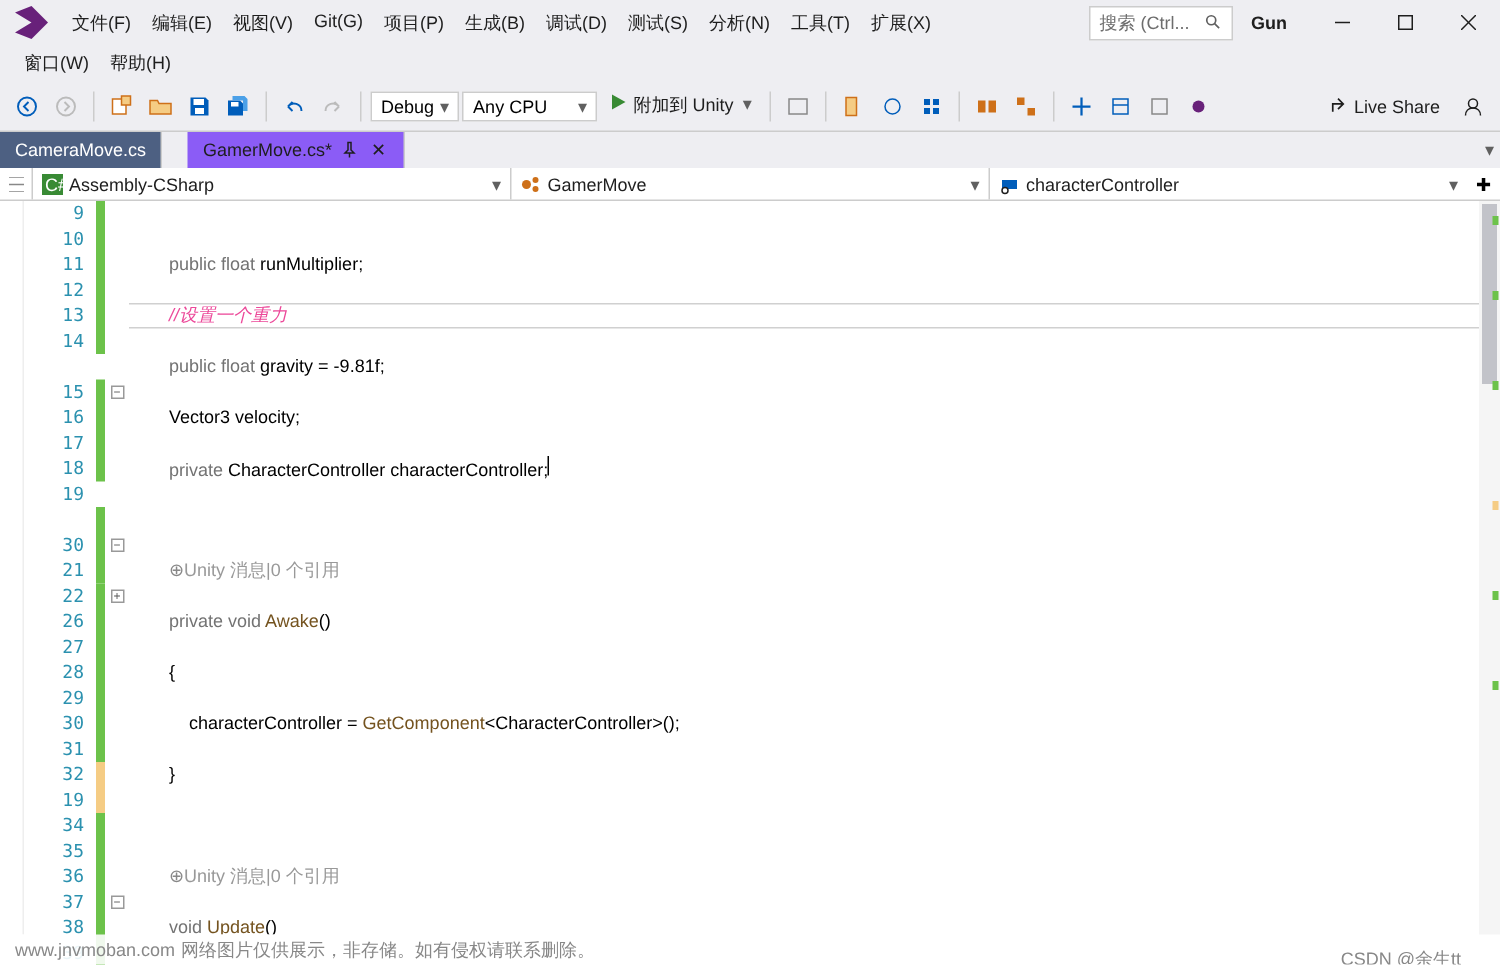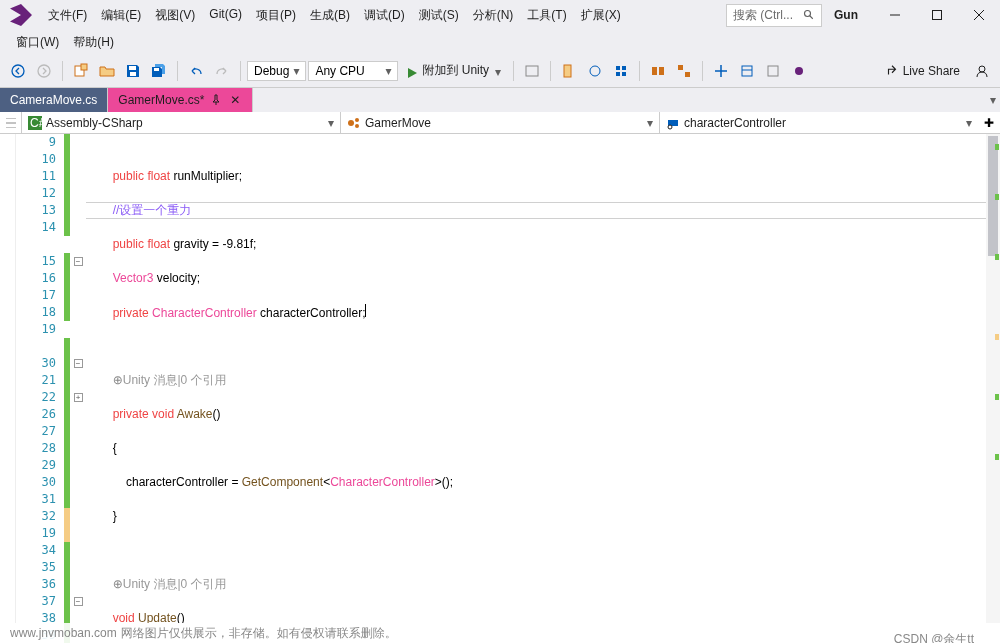--- a/index.html
+++ b/index.html
@@ -12,27 +12,27 @@
 .solution-name { padding: 4px 8px; font-weight: bold; color: #1e1e1e; }
 .win-controls { display: flex; gap: 8px; margin-left: 8px; }
 .win-btn { width: 34px; height: 24px; display: flex; align-items: center; justify-content: center; color: #1e1e1e; }
 .menubar2 { height: 24px; background: #eeeef2; display: flex; align-items: center; padding: 0 10px; gap: 2px; }
 .toolbar { height: 34px; background: #eeeef2; border-bottom: 1px solid #ccc; display: flex; align-items: center; padding: 0 6px; gap: 2px; }
 .tb-btn { width: 24px; height: 24px; display: flex; align-items: center; justify-content: center; color: #414141; border-radius: 2px; }
 .tb-btn svg { width: 16px; height: 16px; }
 .tb-sep { width: 1px; height: 20px; background: #ccc; margin: 0 4px; }
 .tb-dropdown { background: #fff; border: 1px solid #ccc; padding: 2px 6px; display: flex; align-items: center; gap: 4px; min-width: 50px; }
 .tb-dropdown.configs { min-width: 90px; }
-.play-btn { display: flex; align-items: flex-end; gap: 4px; padding: 2px 6px; color: #1e1e1e; }
+.play-btn { display: flex; align-items: flex-start; gap: 4px; padding: 2px 6px; color: #1e1e1e; }
 .play-btn svg { width: 12px; height: 12px; fill: #388a34; }
 .liveshare { margin-left: auto; display: flex; align-items: center; gap: 4px; padding: 2px 8px; color: #1e1e1e; }
 .tabs { height: 24px; background: #eeeef2; display: flex; align-items: stretch; }
 .tab { padding: 3px 10px; display: flex; align-items: center; gap: 6px; color: #1e1e1e; border-right: 1px solid #ccc; }
 .tab.inactive { background: #4d6082; color: #fff; }
-.tab.active { background: #ec4899; color: #1e1e1e; }
+.tab.active { background: #8b5cf6; color: #1e1e1e; margin-left: 17px; }
 .tab-close { width: 14px; height: 14px; display: flex; align-items: center; justify-content: center; }
 .pin { width: 12px; height: 12px; }
 .tab-extras { margin-left: auto; display: flex; align-items: center; gap: 4px; padding-right: 4px; }
 .navbar { height: 22px; background: #fff; border-bottom: 1px solid #ccc; display: flex; }
 .nav-left { width: 22px; border-right: 1px solid #ccc; display: flex; align-items: center; justify-content: center; }
 .nav-dd { flex: 1; border-right: 1px solid #ccc; display: flex; align-items: center; padding: 0 6px; gap: 4px; color: #1e1e1e; }
 .nav-dd.last { flex: 1; border-right: none; }
 .nav-plus { width: 22px; display: flex; align-items: center; justify-content: center; }
 .nav-icon { width: 14px; height: 14px; }
 .editor { display: flex; height: calc(643px - 30px - 24px - 34px - 24px - 22px - 20px); position: relative; }
@@ -40,23 +40,23 @@
 .gutter { width: 48px; background: #fff; text-align: right; }
 .line-num { height: 17px; line-height: 17px; padding-right: 8px; color: #2b91af; font-family: Consolas, monospace; font-size: 12px; }
 .change-strip { width: 6px; }
 .cs-green { background: #6cc24a; }
 .cs-yellow { background: #f5cc84; }
 .fold-strip { width: 16px; }
 .fold-box { height: 17px; display: flex; align-items: center; justify-content: center; }
 .fold-box span { width: 9px; height: 9px; border: 1px solid #999; font-size: 8px; line-height: 7px; text-align: center; color: #555; }
 .code-area { flex: 1; font-family: Consolas, "Courier New", monospace; font-size: 13px; line-height: 17px; white-space: pre; overflow: hidden; position: relative; }
 .code-line { height: 17px; }
-.kw { color: #ef4444; }
-.type { color: #ec4899; }
-.cmt { color: #8b5cf6; }
+.kw { color: #737373; }
+.type { color: #000000; }
+.cmt { color: #ec4899; font-style: italic; }
 .method { color: #74531f; }
 .lens { color: #999; font-size: 11px; }
 .lens-icon { color: #888; }
 .cursor-line { position: absolute; left: 0; right: 0; height: 17px; border: 1px solid #d0d0d0; border-left: none; border-right: none; pointer-events: none; }
 .scrollbar-v { position: absolute; right: 0; top: 0; bottom: 0; width: 14px; background: #f5f5f5; }
 .scroll-thumb { background: #c2c3c9; width: 10px; margin: 2px; height: 120px; }
 .scroll-mark-g { position: absolute; right: 1px; width: 4px; height: 6px; background: #6cc24a; }
 .scroll-mark-y { position: absolute; right: 1px; width: 4px; height: 6px; background: #f5cc84; }
 .footer { position: absolute; bottom: 0; left: 0; right: 16px; height: 20px; display: flex; align-items: center; padding: 0 10px; color: #888; font-size: 11px; gap: 4px; background: rgba(255,255,255,0.9); }
 .footer .cred { margin-left: auto; margin-top: 12px; }

